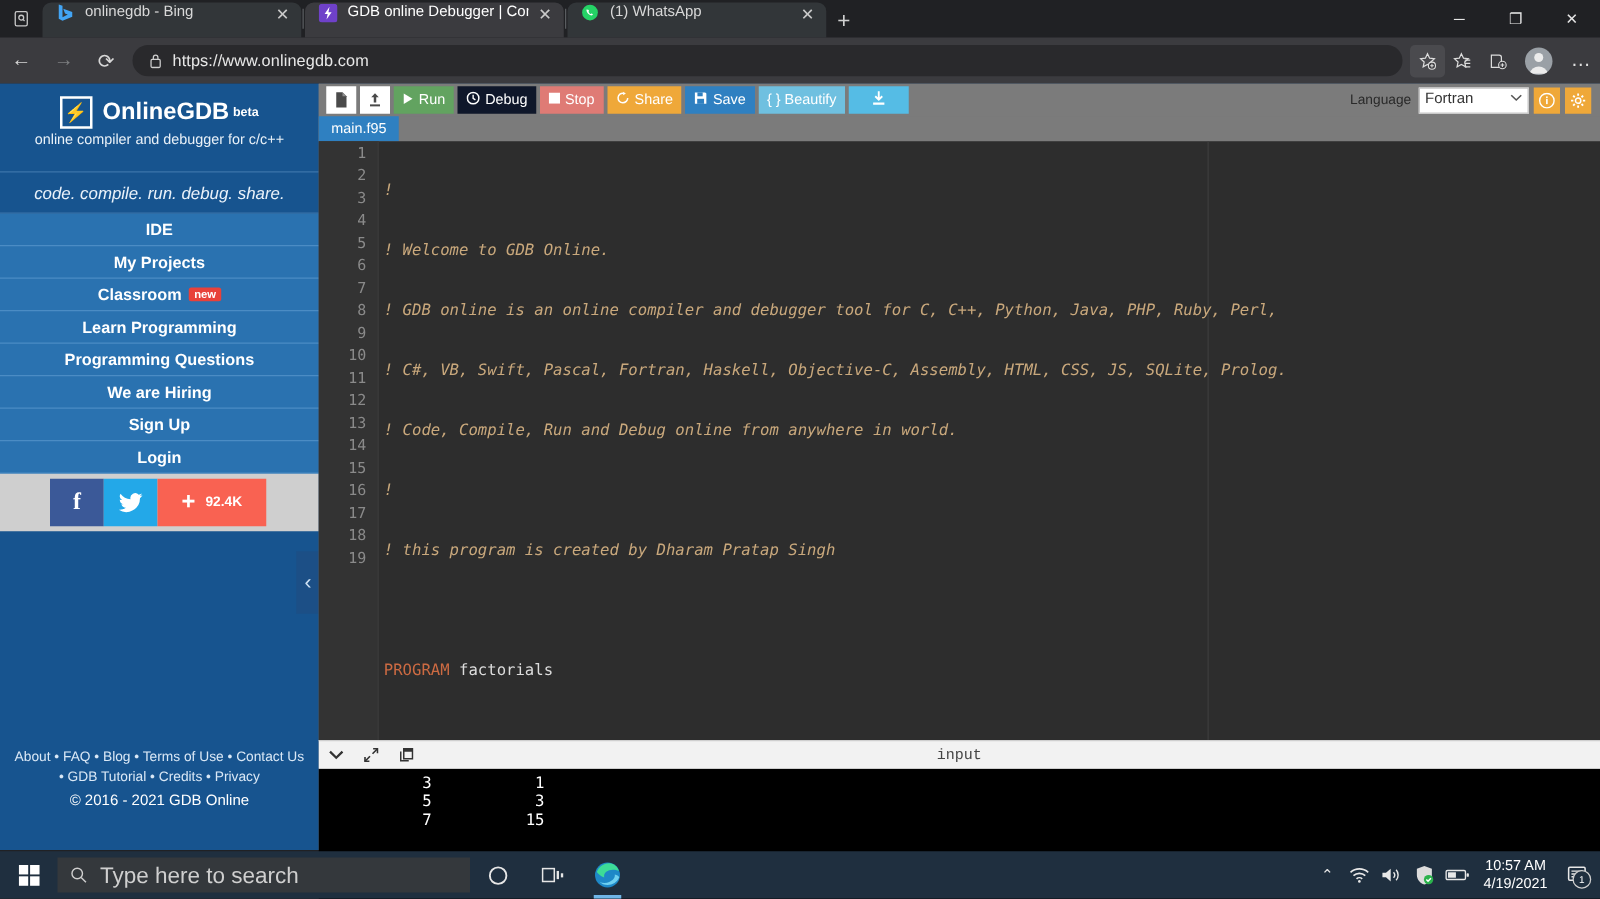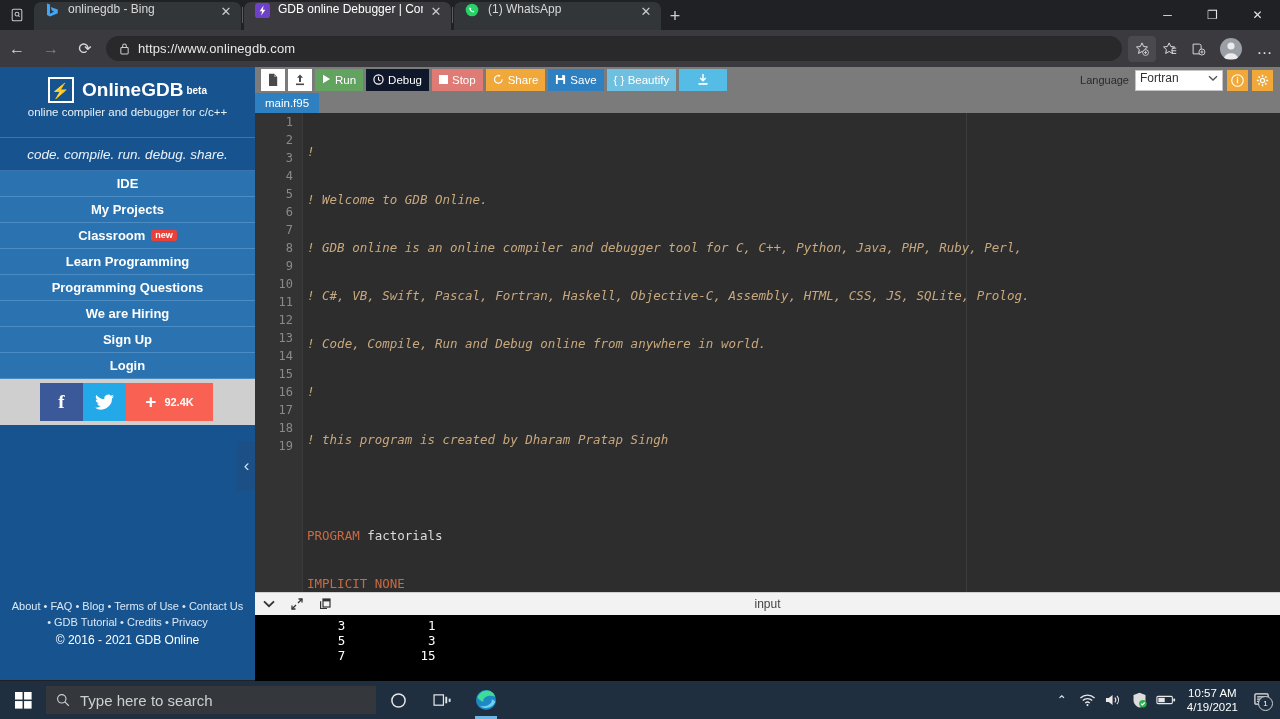--- a/index.html
+++ b/index.html
@@ -132,33 +132,33 @@
   .code .ln{height:18px;line-height:18px;padding-left:4px;}
   .cm{color:#c9a87c;font-style:italic;}
   .kw{color:#cb6a42;}
   .id{color:#dcdcdc;}
   .ruler{position:absolute;left:711px;top:0;width:1px;height:479px;background:#3d3d3d;}
 
   
   .outpanel{position:absolute;left:0;bottom:0;width:1025px;height:88px;}
   .outbar{height:22px;background:#f2f2f2;display:flex;align-items:center;position:relative;border-top:1px solid #cfcfcf;}
   .outbar .oic{width:28px;height:22px;display:flex;align-items:center;justify-content:center;color:#333;font-size:12px;}
-  .outbar .otitle{position:absolute;left:0;right:0;text-align:center;font-size:12px;color:#444;pointer-events:none;}
+  .outbar .otitle{position:absolute;left:0;right:0;text-align:center;font-size:12px;color:#444;pointer-events:none;font-family:Liberation Mono, monospace;}
   .console{
     height:120px;background:#000;color:#fff;font-family:"DejaVu Sans Mono",monospace;
     font-size:12.5px;white-space:pre;padding:3px 0 0 0;overflow:hidden;
   }
   .console .fin{color:#8ad44f;}
 
   
   .taskbar{position:absolute;left:0;top:681px;width:1280px;height:38px;background:#1f2f3f;display:flex;align-items:center;}
   .startbtn{width:46px;height:38px;display:flex;align-items:center;justify-content:center;}
   .tb-search{
     width:330px;height:28px;background:#34383c;display:flex;align-items:center;
-    padding:0 10px;color:#cfcfcf;font-size:15px;box-sizing:border-box;
+    padding:0 10px;color:#cfcfcf;font-size:18px;box-sizing:border-box;
   }
   .tb-search .sic{margin-right:10px;display:flex;align-items:center;}
   .tbicon{width:44px;height:38px;display:flex;align-items:center;justify-content:center;color:#e6e6e6;}
   .tbicon.edge{position:relative;}
   .tbicon.edge::after{content:"";position:absolute;bottom:0;left:11px;width:22px;height:3px;background:#6fb6e8;}
   .tray{margin-left:auto;display:flex;align-items:center;padding-right:4px;}
   .tray .tic{width:26px;height:38px;display:flex;align-items:center;justify-content:center;color:#e8e8e8;font-size:12px;}
   .clock{color:#fff;font-size:11.5px;line-height:14px;text-align:center;padding:0 8px;}
   .notif{width:30px;height:38px;display:flex;align-items:center;justify-content:center;position:relative;color:#e8e8e8;}
   .notif .cnt{position:absolute;right:3px;bottom:8px;width:13px;height:13px;border-radius:50%;border:1px solid #cfcfcf;
@@ -447,21 +447,20 @@
         <div class="code">
           <div class="ln"><span class="cm">!</span></div>
           <div class="ln"><span class="cm">! Welcome to GDB Online.</span></div>
           <div class="ln"><span class="cm">! GDB online is an online compiler and debugger tool for C, C++, Python, Java, PHP, Ruby, Perl,</span></div>
           <div class="ln"><span class="cm">! C#, VB, Swift, Pascal, Fortran, Haskell, Objective-C, Assembly, HTML, CSS, JS, SQLite, Prolog.</span></div>
           <div class="ln"><span class="cm">! Code, Compile, Run and Debug online from anywhere in world.</span></div>
           <div class="ln"><span class="cm">!</span></div>
           <div class="ln"><span class="cm">! this program is created by Dharam Pratap Singh</span></div>
           <div class="ln"><span></span></div>
           <div class="ln"><span class="kw">PROGRAM </span><span class="id">factorials</span></div>
-          <div class="ln"><span class="kw">IMPLICIT NONE</span></div>
           
           
           
           
           
           
           
           
           
         </div>

